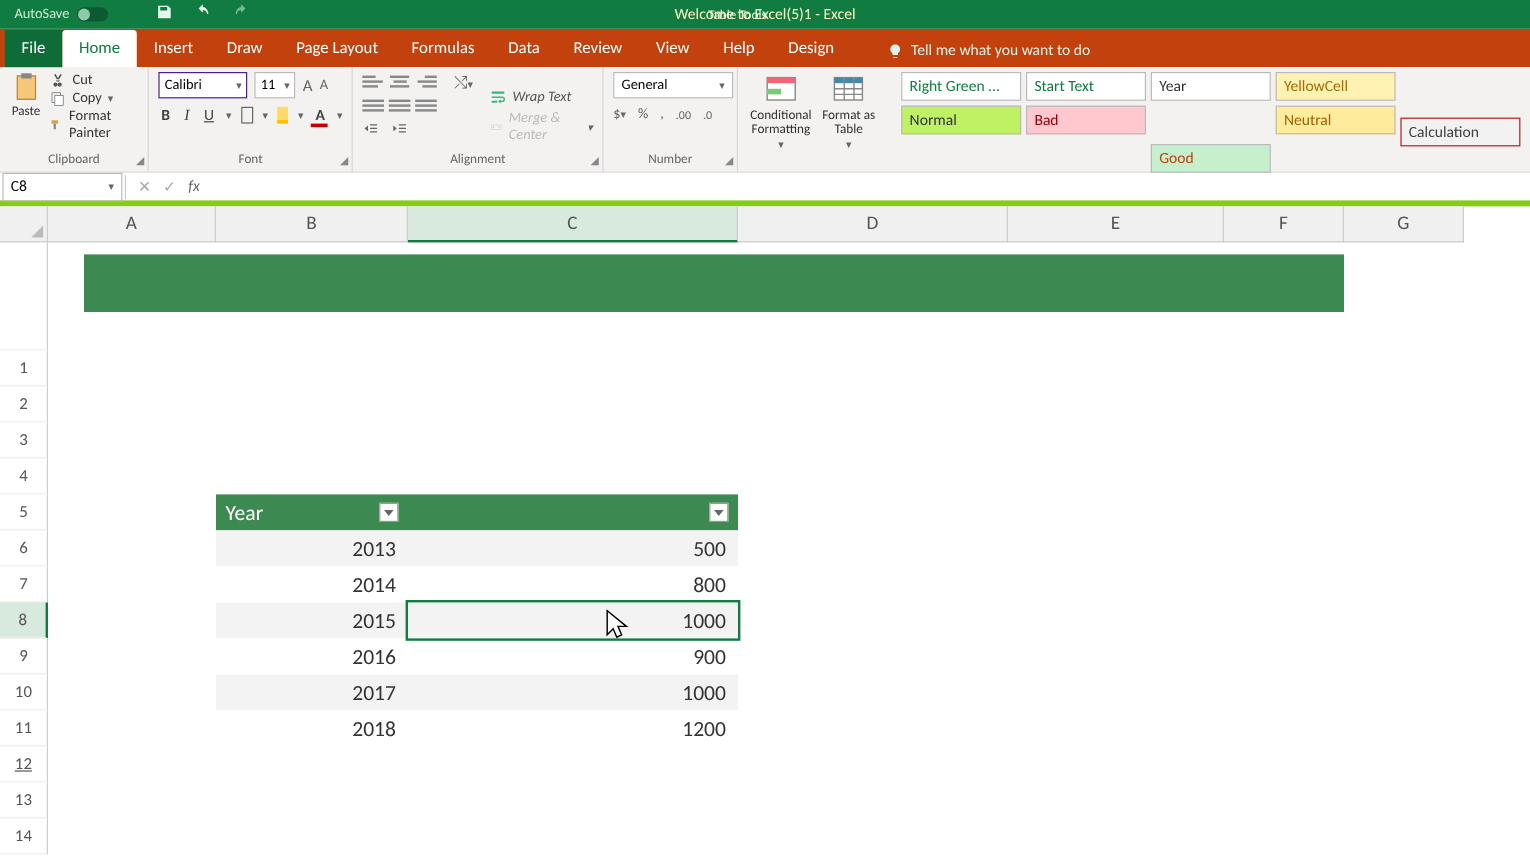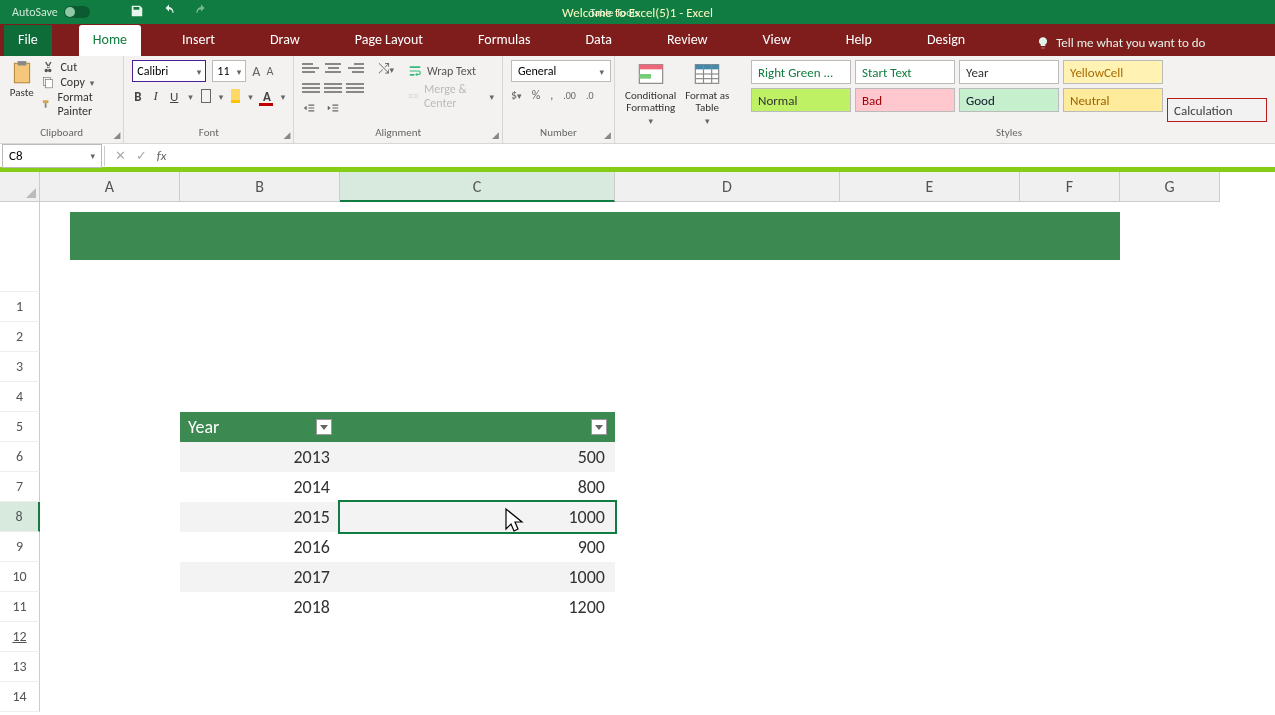--- a/index.html
+++ b/index.html
@@ -9,21 +9,21 @@
 .titlebar { background: #107c41; height: 24px; display: flex; align-items: center; color: #d0e8d8; font-size: 12px; position: relative; }
 .titlebar .autosave { margin-left: 12px; display:flex; align-items:center; gap:6px; }
 .autosave .toggle { width:26px; height:12px; border-radius:6px; background:#0c5a31; position:relative;}
 .autosave .toggle::after{content:"";width:10px;height:10px;border-radius:50%;background:#8fc9a5;position:absolute;left:1px;top:1px;}
 .titlebar .qat { margin-left: 40px; display:flex; gap:18px; align-items:center; }
 .titlebar .qat svg { width:14px; height:14px; fill:#e8f5ec; }
 .titlebar .tabletools { position:absolute; left:590px; font-size:11px; color:#d9efe0; }
 .titlebar .doc { position:absolute; left:50%; transform:translateX(-50%); color:#fef9c3; font-size:13px;}
 
 
-.tabs { background: #7f1d1d; height: 32px; display:flex; align-items:flex-end; padding-left:4px; color:#fff;gap:27px;}
+.tabs { background: #c2410c; height: 32px; display:flex; align-items:flex-end; padding-left:4px; color:#fff;}
 .tab { padding: 6px 14px 8px; font-size:14px; cursor:pointer; position:relative;}
 .tab.active { background:#fff; color:#107c41; border-top-left-radius:3px; border-top-right-radius:3px;}
 .tell { margin-left:30px; display:flex; align-items:center; gap:6px; font-size:13px; color:#e4f3e9; padding-bottom:6px;}
 .tell svg{width:14px;height:14px;fill:#e4f3e9;}
 
 
 .ribbon { height: 88px; background:#f3f2f1; border-bottom:1px solid #d6d6d6; display:flex;}
 .group { border-right:1px solid #d6d6d6; padding:4px 8px 2px; display:flex; flex-direction:column; position:relative;}
 .grouplabel { font-size:11px; color:#666; text-align:center; margin-top:auto; padding-bottom:2px;}
 .dialoglauncher { position:absolute; right:3px; bottom:3px; font-size:9px; color:#888;}
@@ -51,21 +51,21 @@
 .fill-yellow{width:14px;height:14px;background:#ffd966;border-bottom:3px solid #ffc000;}
 .font-red{font-weight:bold;color:#333;position:relative;}
 .font-red::after{content:"";display:block;height:3px;background:#c00000;width:14px;position:absolute;bottom:-2px;left:-2px;}
 
 
 .align-grid{display:grid;grid-template-columns:repeat(3,18px);gap:4px;}
 .align-grid .ab{width:18px;height:16px;display:flex;flex-direction:column;justify-content:center;gap:2px;}
 .align-grid .ab span{height:2px;background:#888;}
 .align-bot{display:flex;gap:10px;align-items:center;margin-top:4px;}
 .align-bot svg{width:14px;height:14px;fill:#666;}
-.wrap-merge{display:flex;flex-direction:column;gap:4px;font-size:12px;color:#555;margin-left:14px;margin-top:4px;}
+.wrap-merge{display:flex;flex-direction:column;gap:4px;font-size:12px;color:#555;margin-left:14px;margin-top:14px;font-style:italic;}
 .wrap-merge .wm{display:flex;align-items:center;gap:5px;}
 .wrap-merge .wm.disabled{color:#bbb;}
 .wrap-merge svg{width:14px;height:14px;}
 
 
 .number-top{width:100px;height:22px;border:1px solid #bbb;background:#fff;font-size:12px;padding:2px 6px;display:flex;align-items:center;justify-content:space-between;}
 .number-bot{display:flex;gap:10px;margin-top:6px;font-size:12px;color:#666;align-items:center;}
 
 
 .bigbtn{display:flex;flex-direction:column;align-items:center;font-size:11px;color:#333;width:60px;line-height:1.1;text-align:center;gap:2px;}
@@ -73,21 +73,21 @@
 
 
 .styles-row{display:flex; gap:4px;}
 .style-cell{width:100px;height:24px;border:1px solid #bbb;font-size:13px;display:flex;align-items:center;padding:0 6px;background:#fff;}
 .style-cell.rightgreen{color:#107c41;}
 .style-cell.starttext{color:#107c41;}
 .style-cell.year{color:#333;}
 .style-cell.yellowcell{background:#fff2b3;color:#a86b00;}
 .style-cell.normal{color:#333;background:#bef264;}
 .style-cell.bad{background:#ffc7ce;color:#9c0006;}
-.style-cell.good{background:#c6efce;color:#0f172a;}
+.style-cell.good{background:#c6efce;color:#c2410c;margin-top:32px;}
 .style-cell.neutral{background:#ffeb9c;color:#9c6500;}
 .style-cell.calc{background:#f2f2f2;color:#404040;border:1px solid #b91c1c;margin-top:10px;}
 
 
 .formulabar{height:28px;border-bottom:5px solid #84cc16;display:flex;align-items:center;background:#fff;}
 .namebox{width:100px;height:24px;border:1px solid #bbb;margin:0 2px;display:flex;align-items:center;padding:0 6px;font-size:13px;justify-content:space-between;}
 .fb-btns{display:flex;gap:10px;padding:0 10px;color:#aaa;font-size:13px;}
 .fb-btns span{cursor:pointer;}
 .fx{font-style:italic;color:#666;}
 .fb-input{flex:1;height:22px;font-size:13px;padding:0 6px;}
@@ -344,21 +344,20 @@
       <div class="style-cell year">Year</div>
       <div class="style-cell yellowcell">YellowCell</div>
     </div>
     <div class="styles-row" style="margin-top:4px">
       <div class="style-cell normal">Normal</div>
       <div class="style-cell bad">Bad</div>
       <div class="style-cell good">Good</div>
       <div class="style-cell neutral">Neutral</div>
       <div class="style-cell calc">Calculation</div>
     </div>
-    <div class="grouplabel">Styles</div>
   </div>
 </div>
 
 <div class="formulabar">
   <div class="namebox">
       <span>C8</span>
       <span class="caret">▾</span>
     </div>
   <div style="width:1px;height:20px;background:#ccc"></div>
   <div class="fb-btns">

